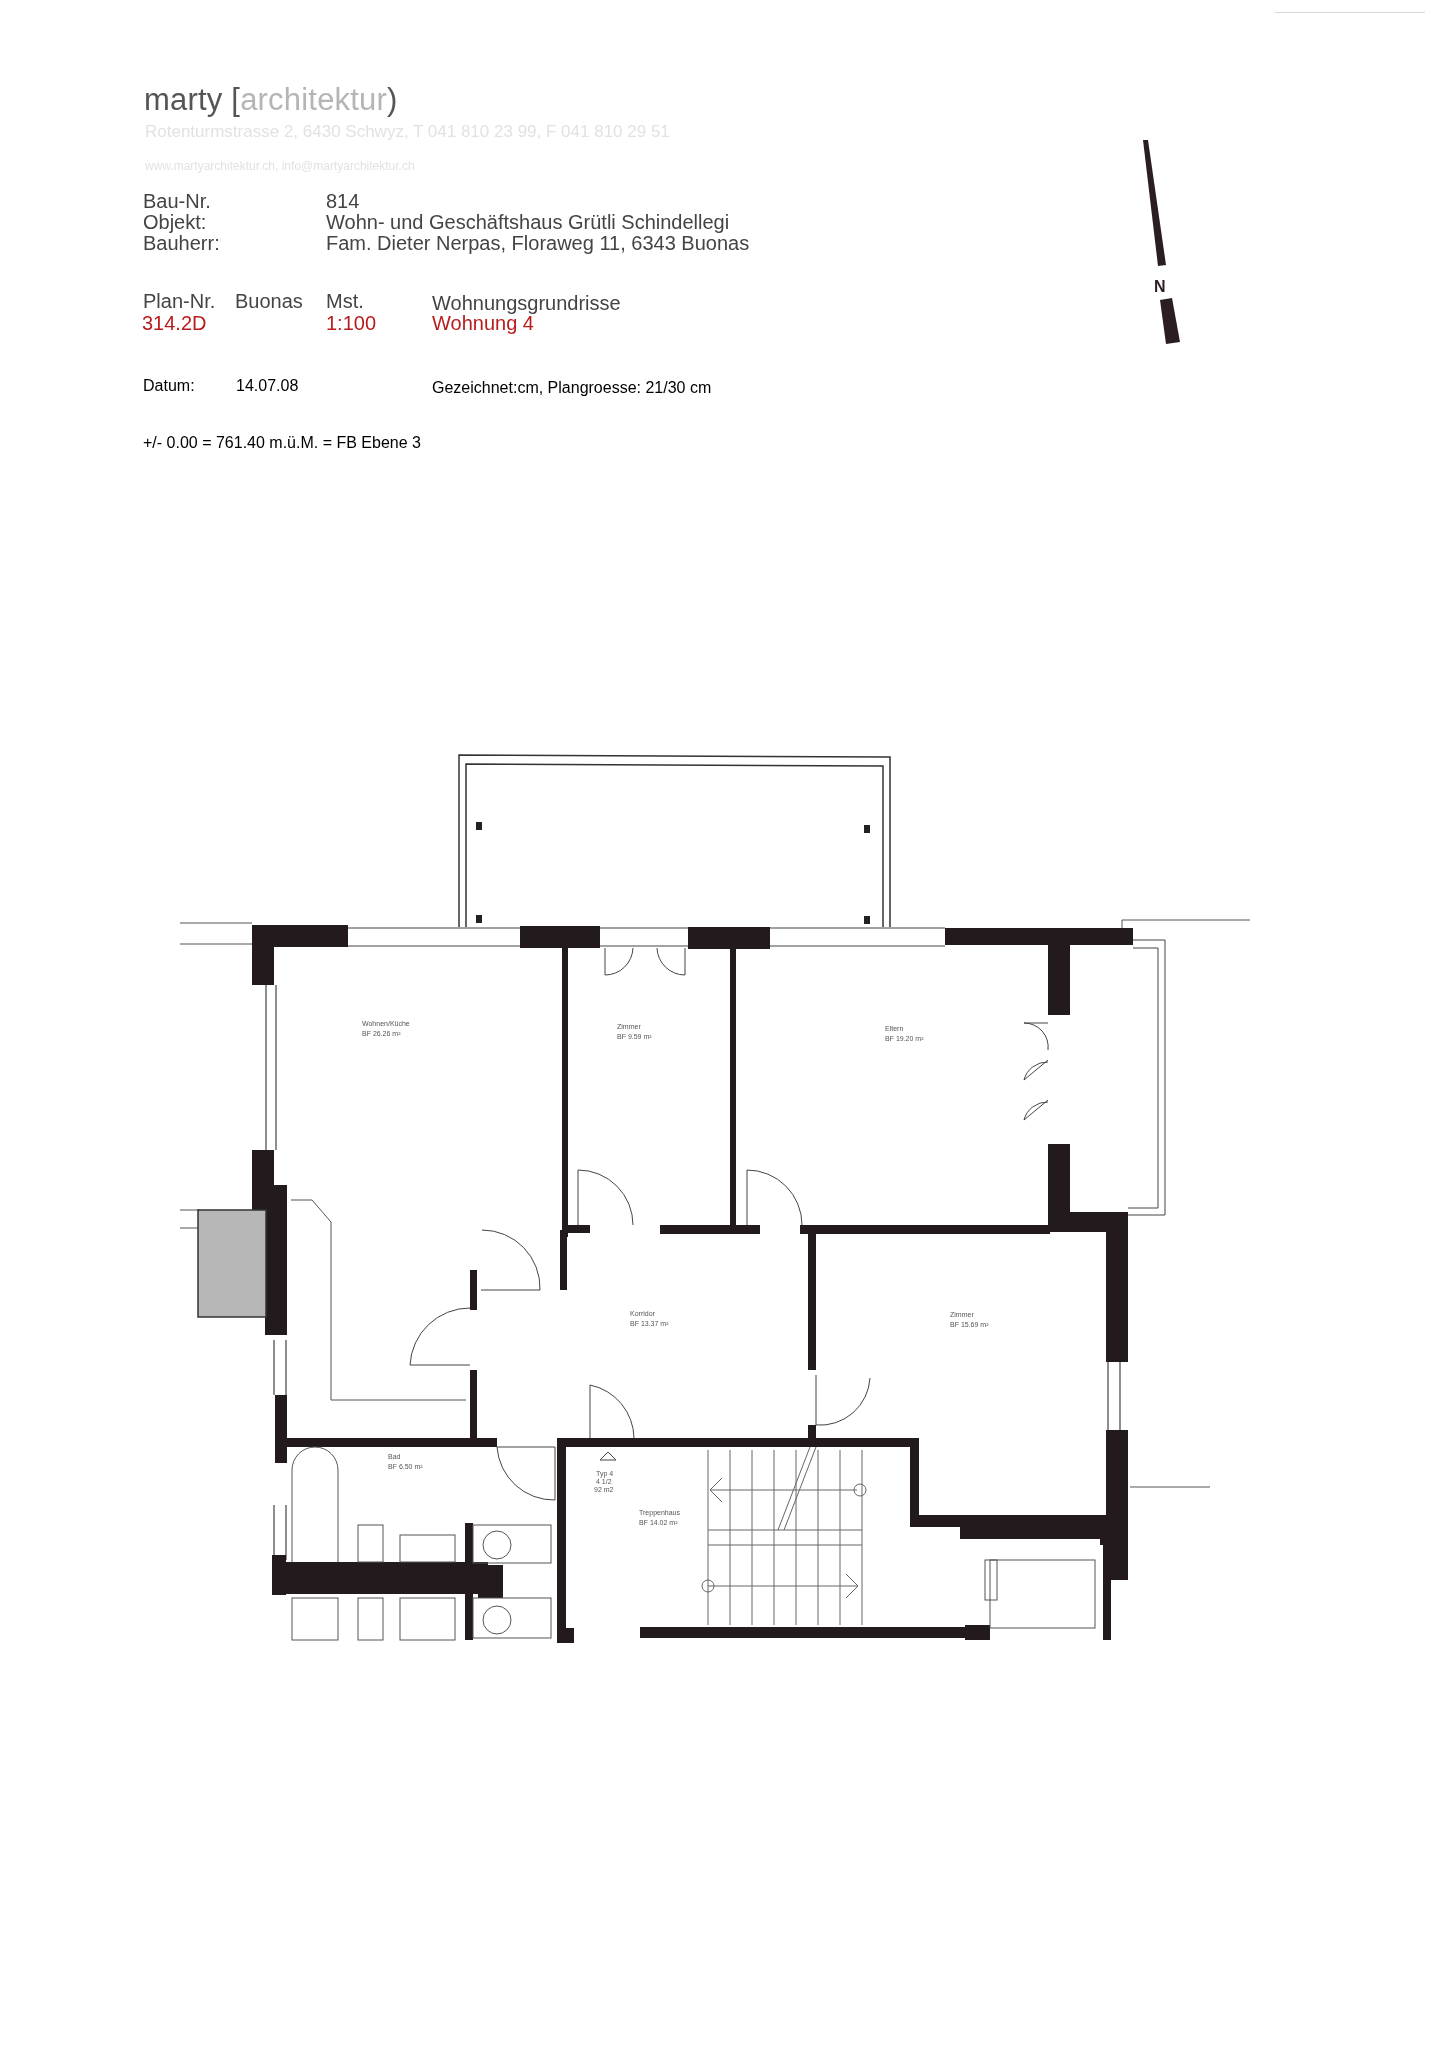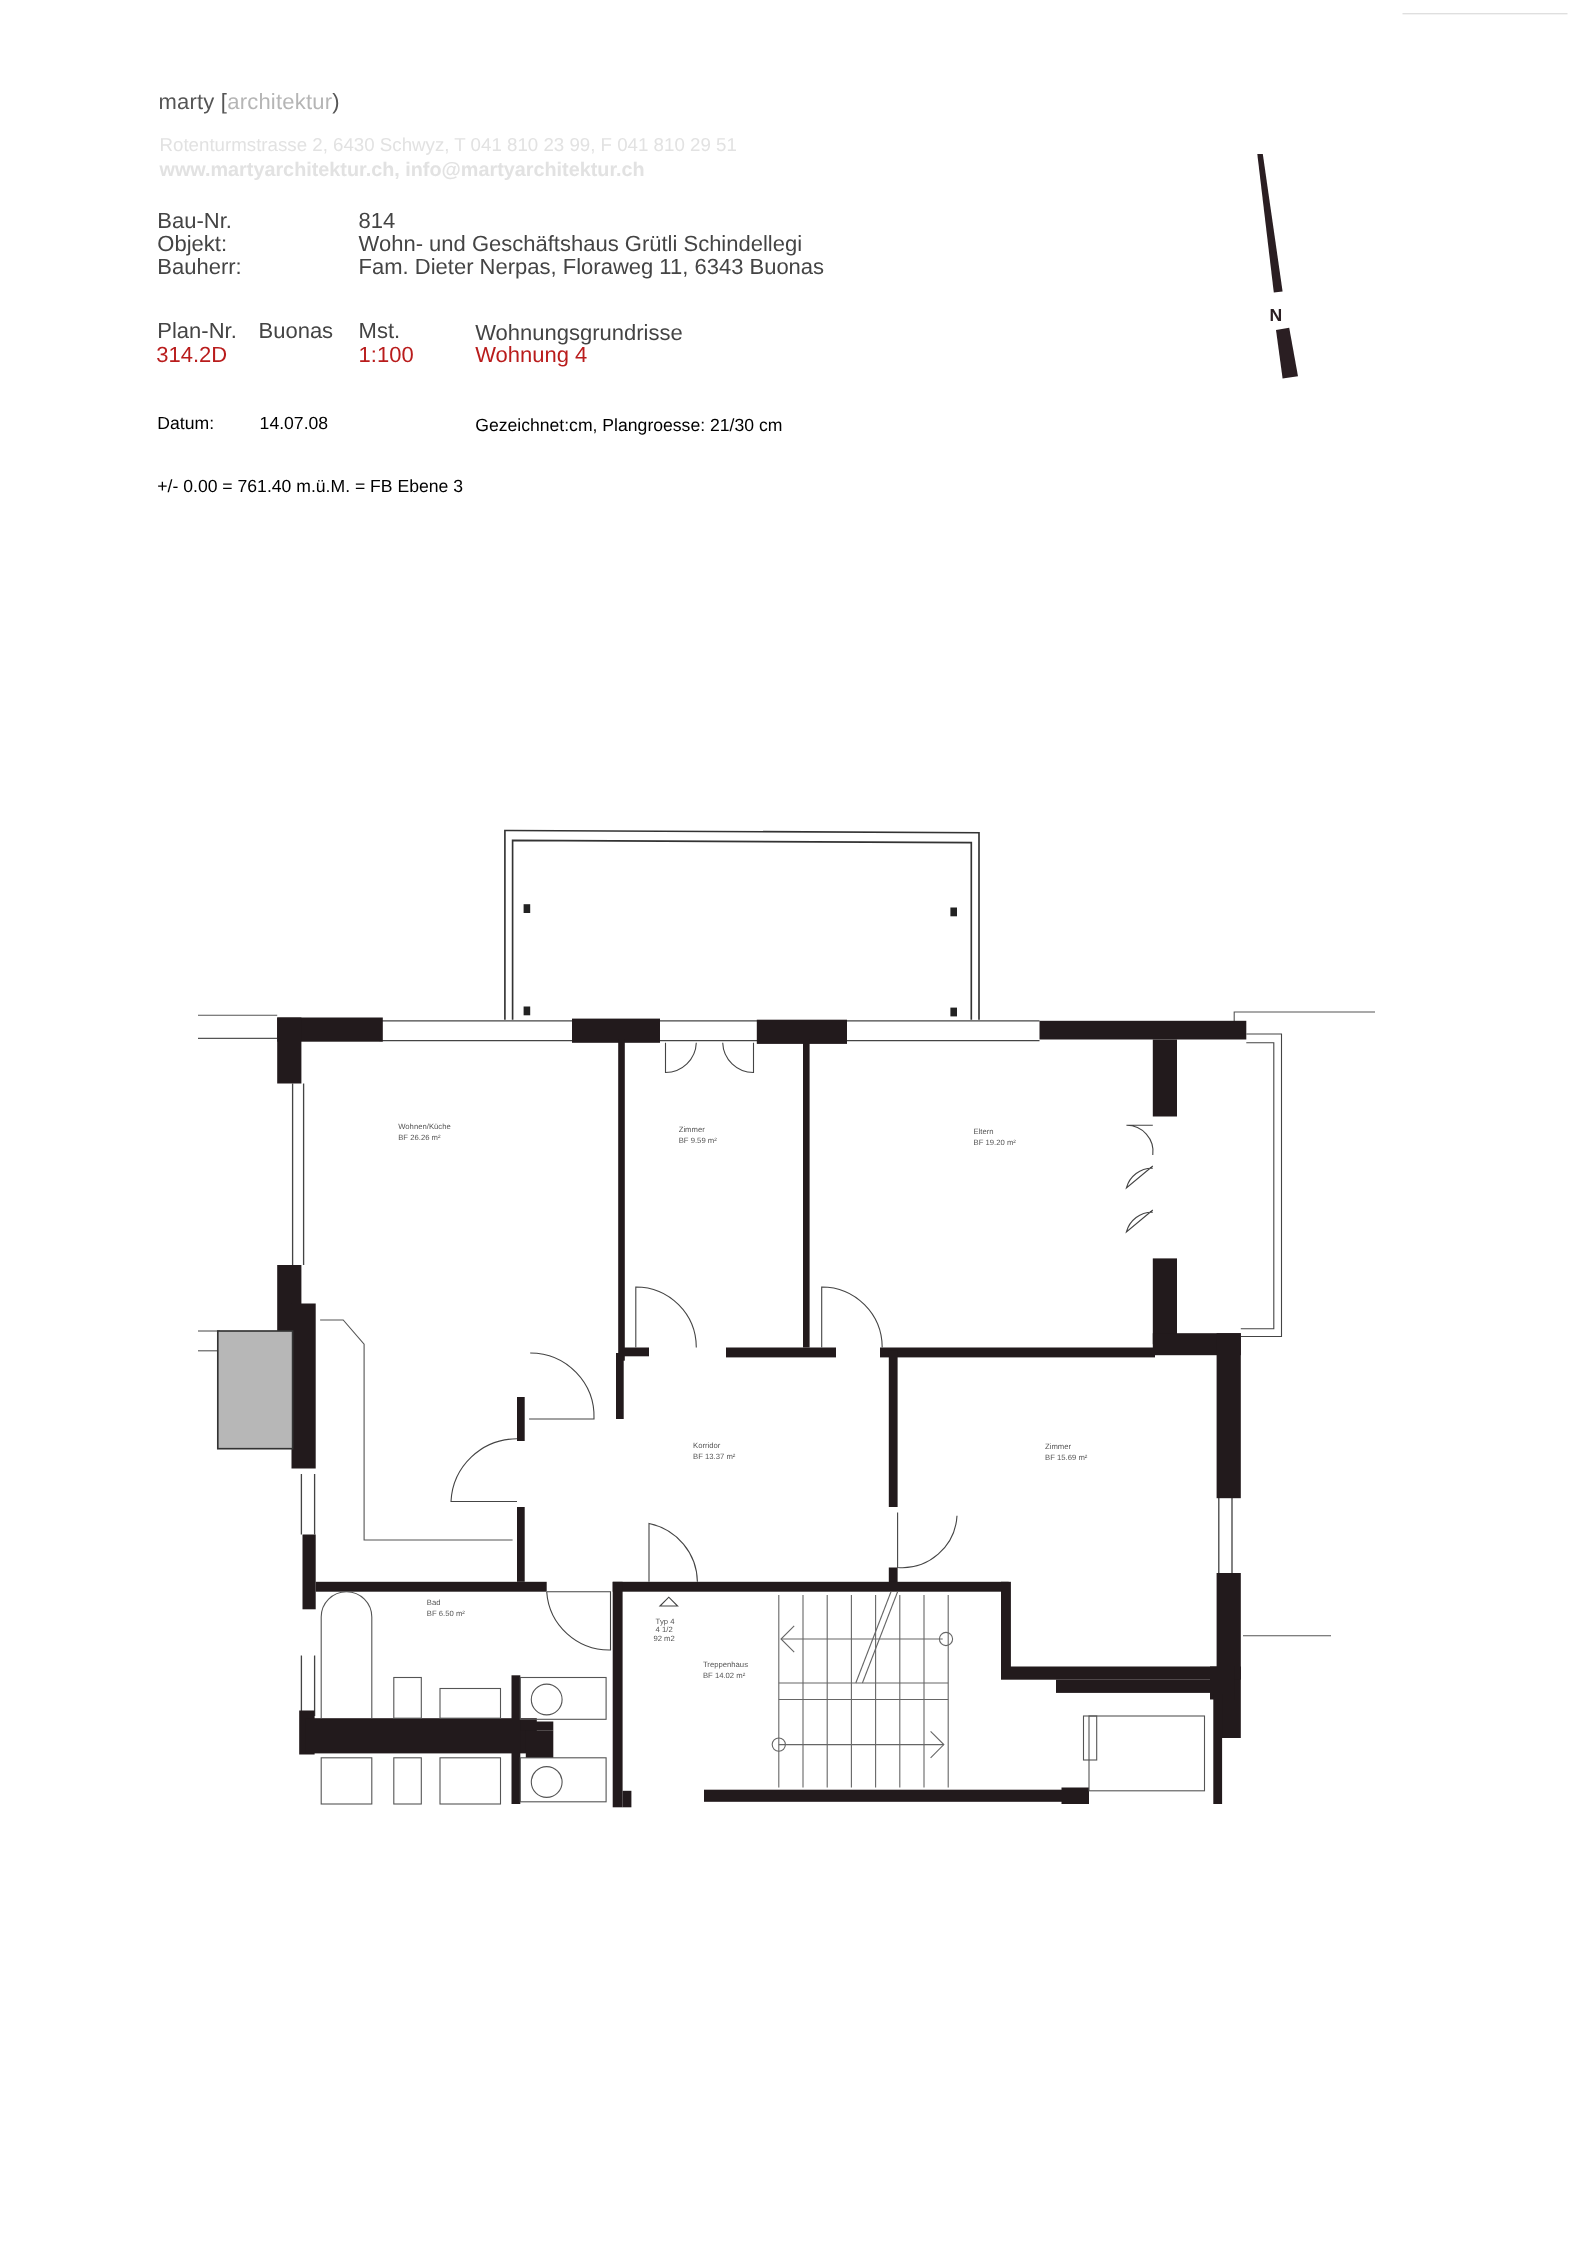--- a/index.html
+++ b/index.html
@@ -1,40 +1,40 @@
 <!DOCTYPE html>
 <html><head>
 <meta charset="utf-8">
 <style>
   html, body { margin: 0; padding: 0; background: #ffffff; }
   body { width: 1440px; height: 2053px; position: relative; overflow: hidden;
          font-family: "Liberation Sans", "DejaVu Sans", sans-serif; color: #3a3a3a; }
   .abs { position: absolute; white-space: nowrap; }
   .topline { left: 1275px; top: 12px; width: 150px; height: 1px; background: #d8d8d8; }
-  .brand { left: 144px; top: 82px; font-size: 20px; color: #555; letter-spacing: 0.2px; }
+  .brand { left: 144px; top: 82px; font-size: 31px; color: #555; letter-spacing: 0.2px; }
   .brand .light { color: #b5b5b5; }
   .brand .br { color: #555; }
   .faint { font-size: 17px; color: #e2e2e2; left: 145px; }
   .lbl { font-size: 20px; color: #444; }
   .big { font-size: 20px; color: #b91c1c; }
   .small { font-size: 16px; color: #000000; }
   .plan { position: absolute; left: 0; top: 0; }
   .room { font-size: 7px; fill: #555; font-family: "Liberation Sans", sans-serif; }
 </style>
 </head>
 <body>
 
 <div class="abs topline"></div>
 
 <div class="abs brand">
   <span>marty</span>
   <span class="br">[</span><span class="light">architektur</span><span class="br">)</span>
 </div>
 <div class="abs faint" style="top:122px;">Rotenturmstrasse 2, 6430 Schwyz, T 041 810 23 99, F 041 810 29 51</div>
-<div class="abs faint" style="top:144px; font-size:18px;font-weight:bold;">www.martyarchitektur.ch, info@martyarchitektur.ch</div>
+<div class="abs faint" style="top:159px; font-size:12px;">www.martyarchitektur.ch, info@martyarchitektur.ch</div>
 
 <div class="abs lbl" style="left:143px; top:190px;">Bau-Nr.</div>
 <div class="abs lbl" style="left:326px; top:190px;">814</div>
 <div class="abs lbl" style="left:143px; top:211px;">Objekt:</div>
 <div class="abs lbl" style="left:326px; top:211px;">Wohn- und Geschäftshaus Grütli Schindellegi</div>
 <div class="abs lbl" style="left:143px; top:232px;">Bauherr:</div>
 <div class="abs lbl" style="left:326px; top:232px;text-align:center;">Fam. Dieter Nerpas, Floraweg 11, 6343 Buonas</div>
 
 <div class="abs lbl" style="left:143px; top:290px;">Plan-Nr.</div>
 <div class="abs lbl" style="left:235px; top:290px;">Buonas</div>

